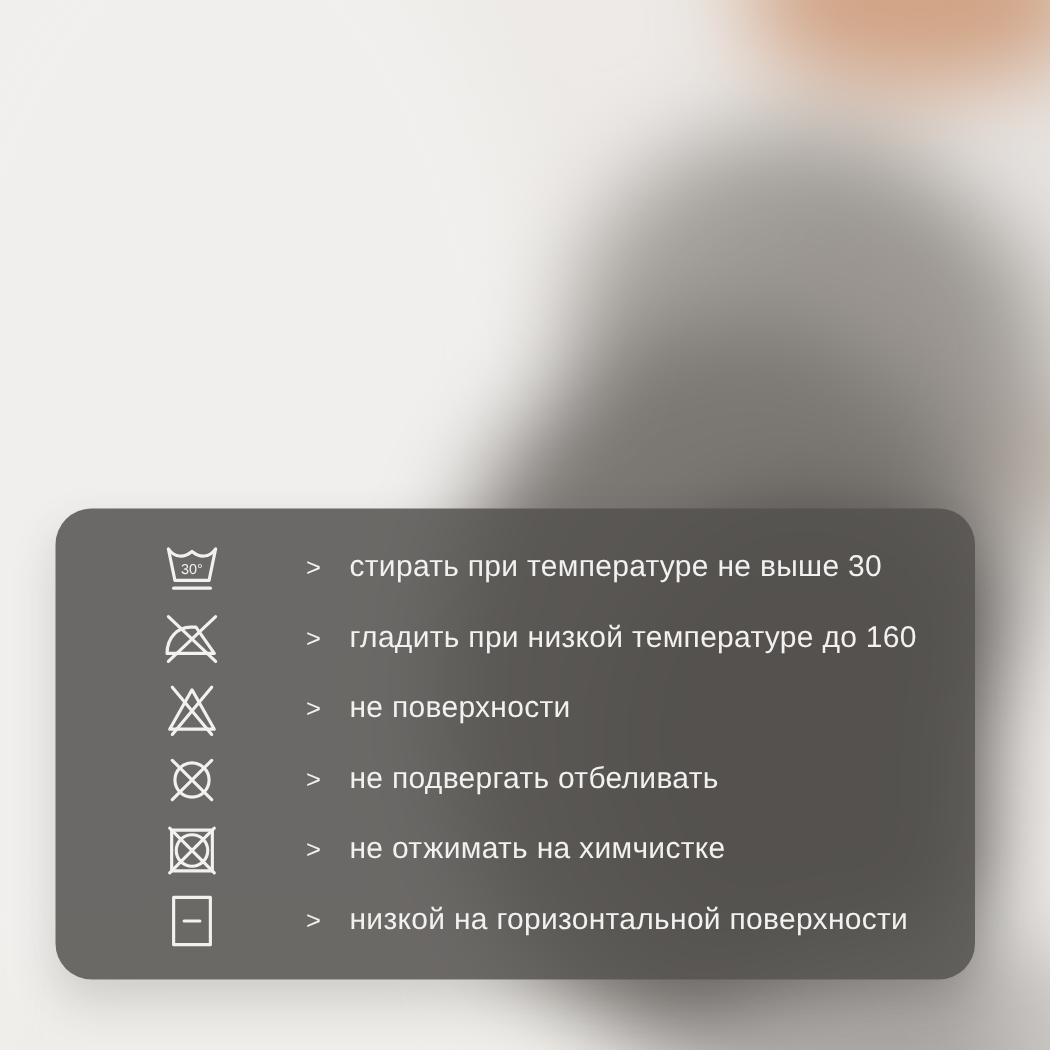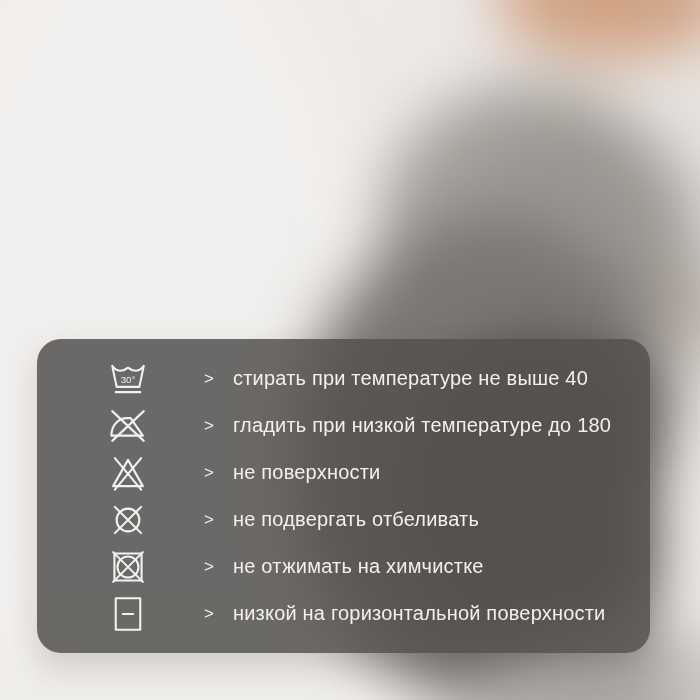--- a/index.html
+++ b/index.html
@@ -122,32 +122,32 @@
 
     <div class="row">
       <div class="icon-cell">
         <svg width="42" height="46" viewBox="0 0 48 48">
           <path class="care-glyph" d="M6,9 C11,16 18,16 24,11 C30,16 37,16 42,9 L37,33 L11,33 Z"></path>
           <text class="care-glyph-text" x="24" y="28" text-anchor="middle">30°</text>
           <path class="care-glyph" d="M10,39 L38,39"></path>
         </svg>
       </div>
       <div class="chevron">&gt;</div>
-      <div class="row-text">стирать при температуре не выше 40</div>
+      <div class="row-text">стирать при температуре не выше 30</div>
     </div>
 
     <div class="row">
       <div class="icon-cell">
         <svg width="42" height="44" viewBox="0 0 48 48">
           <path class="care-glyph" d="M5,35 C5,23 13,15 23,15 L27,15 L41,35 Z"></path>
           <path class="care-glyph" d="M6,7 L42,41 M42,7 L6,41"></path>
         </svg>
       </div>
       <div class="chevron">&gt;</div>
-      <div class="row-text">гладить при низкой температуре до 180</div>
+      <div class="row-text">гладить при низкой температуре до 160</div>
     </div>
 
     <div class="row">
       <div class="icon-cell">
         <svg width="42" height="44" viewBox="0 0 48 48">
           <path class="care-glyph" d="M24,9 L41,39 L7,39 Z"></path>
           <path class="care-glyph" d="M9,7 L39,43 M39,7 L9,43"></path>
         </svg>
       </div>
       <div class="chevron">&gt;</div>

